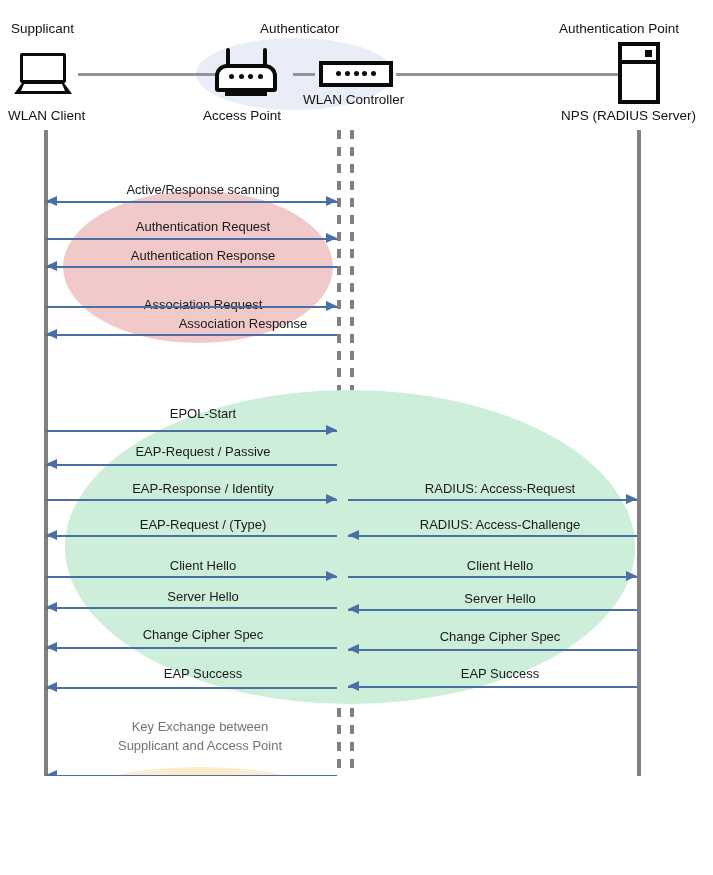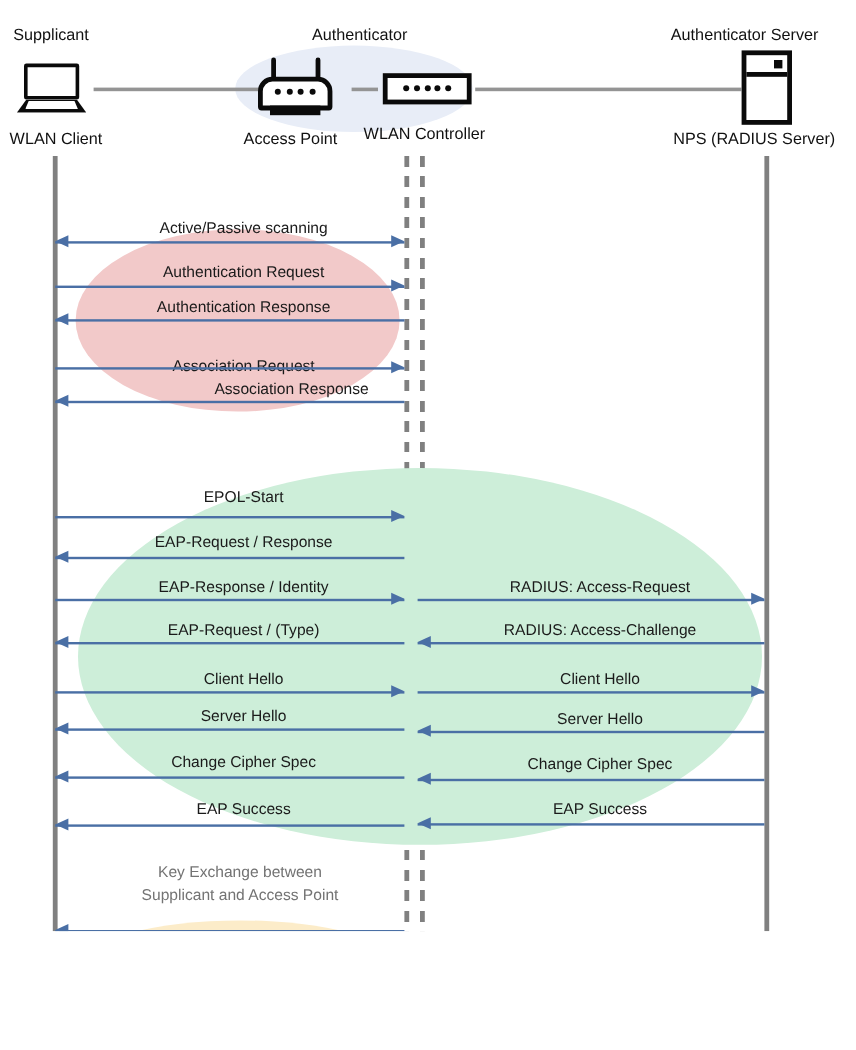--- a/index.html
+++ b/index.html
@@ -212,21 +212,21 @@
 <div id="canvas">
 
   <div class="auth-blob"></div>
 
   <div class="topwire" style="left:78px; top:73px; width:140px;"></div>
   <div class="topwire" style="left:293px; top:73px; width:22px;"></div>
   <div class="topwire" style="left:396px; top:73px; width:222px;"></div>
 
   <div class="actor-title" style="left:11px; top:21px;">Supplicant</div>
   <div class="actor-title" style="left:260px; top:21px;">Authenticator</div>
-  <div class="actor-title" style="left:559px; top:21px;">Authenticator Server</div>
+  <div class="actor-title" style="left:559px; top:21px;">Authentication Point</div>
 
   <div class="icon" style="left:14px; top:53px; width:58px; height:42px;">
     <div class="laptop-screen"></div>
     <div class="laptop-base"></div>
     <div class="laptop-base-inner"></div>
   </div>
 
   <div class="icon" style="left:215px; top:48px; width:62px; height:50px;">
     <div class="ap-ant" style="left:11px; top:0;"></div>
     <div class="ap-ant" style="left:48px; top:0;"></div>
@@ -252,36 +252,36 @@
   </div>
 
   <div class="icon" style="left:618px; top:42px; width:42px; height:62px;">
     <div class="srv-body"></div>
     <div class="srv-div"></div>
     <div class="srv-led"></div>
   </div>
 
   <div class="actor-sublabel" style="left:8px; top:108px;">WLAN Client</div>
   <div class="actor-sublabel" style="left:203px; top:108px;">Access Point</div>
-  <div class="actor-sublabel" style="left:303px; top:104px;">WLAN Controller</div>
+  <div class="actor-sublabel" style="left:303px; top:92px;">WLAN Controller</div>
   <div class="actor-sublabel" style="left:561px; top:108px;">NPS (RADIUS Server)</div>
 
   <div class="lifeline" style="left:44px; top:130px; height:725px;"></div>
   <div class="lifeline-dashed" style="left:337px; top:130px; height:725px;"></div>
   <div class="lifeline-dashed" style="left:350px; top:130px; height:725px;"></div>
   <div class="lifeline" style="left:637px; top:130px; height:725px;"></div>
 
   <div class="phase-blob" style="left:63px; top:191px; width:270px; height:152px; background:#f2c9c9;"></div>
   <div class="phase-blob" style="left:65px; top:390px; width:570px; height:314px; background:#cdeed9;"></div>
   <div class="phase-blob" style="left:70px; top:767px; width:260px; height:72px; background:#fcecc9;"></div>
 
   <div class="phase-caption" style="left:75px; top:718px; width:250px; color:#737373;">Key Exchange between
 Supplicant and Access Point</div>
 
-  <div class="msg-label" style="left:203px; top:182px;">Active/Passive scanning</div>
+  <div class="msg-label" style="left:203px; top:182px;">Active/Response scanning</div>
   <div class="msg" style="left:46px; top:201px; width:291px;"></div>
   <div class="arrowhead arrow-left" style="left:46px; top:196px;"></div>
   <div class="arrowhead arrow-right" style="left:326px; top:196px;"></div>
 
   <div class="msg-label" style="left:203px; top:219px;">Authentication Request</div>
   <div class="msg" style="left:46px; top:238px; width:291px;"></div>
   <div class="arrowhead arrow-right" style="left:326px; top:233px;"></div>
 
   <div class="msg-label" style="left:203px; top:248px;">Authentication Response</div>
   <div class="msg" style="left:46px; top:266px; width:291px;"></div>
@@ -292,21 +292,21 @@
   <div class="arrowhead arrow-right" style="left:326px; top:301px;"></div>
 
   <div class="msg-label" style="left:203px; top:316px;margin-left:40px;">Association Response</div>
   <div class="msg" style="left:46px; top:334px; width:291px;"></div>
   <div class="arrowhead arrow-left" style="left:46px; top:329px;"></div>
 
   <div class="msg-label" style="left:203px; top:406px;">EPOL-Start</div>
   <div class="msg" style="left:46px; top:430px; width:291px;"></div>
   <div class="arrowhead arrow-right" style="left:326px; top:425px;"></div>
 
-  <div class="msg-label" style="left:203px; top:444px;">EAP-Request / Response</div>
+  <div class="msg-label" style="left:203px; top:444px;">EAP-Request / Passive</div>
   <div class="msg" style="left:46px; top:464px; width:291px;"></div>
   <div class="arrowhead arrow-left" style="left:46px; top:459px;"></div>
 
   <div class="msg-label" style="left:203px; top:481px;">EAP-Response / Identity</div>
   <div class="msg" style="left:46px; top:499px; width:291px;"></div>
   <div class="arrowhead arrow-right" style="left:326px; top:494px;"></div>
 
   <div class="msg-label" style="left:500px; top:481px;">RADIUS: Access-Request</div>
   <div class="msg" style="left:348px; top:499px; width:289px;"></div>
   <div class="arrowhead arrow-right" style="left:626px; top:494px;"></div>

